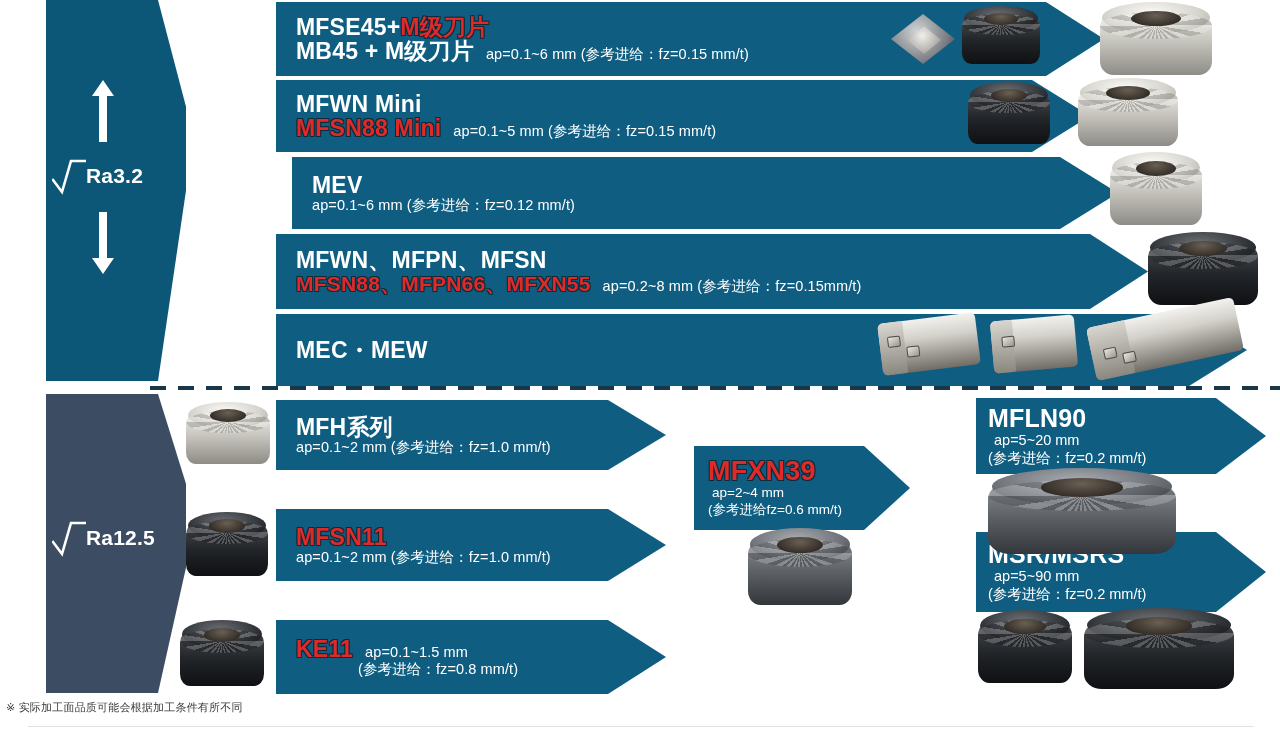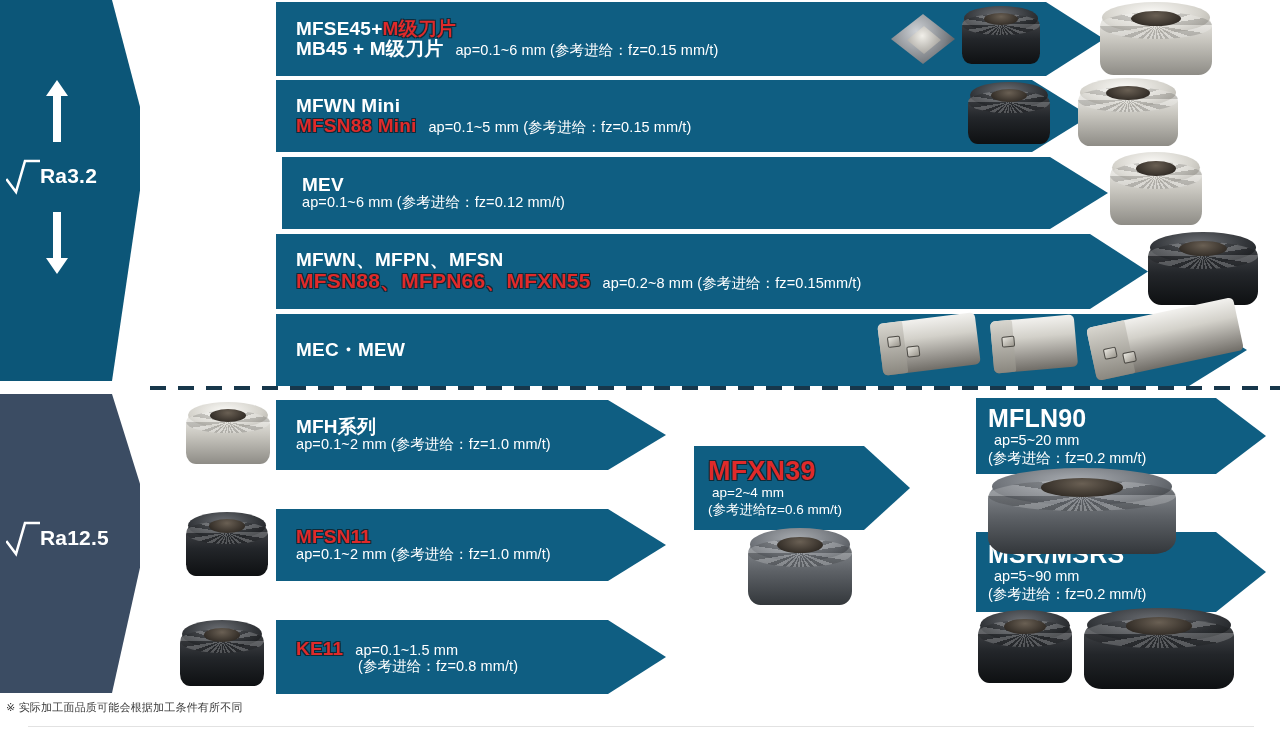--- a/index.html
+++ b/index.html
@@ -5,21 +5,21 @@
   * { box-sizing: border-box; margin: 0; padding: 0; }
   html, body {
     width: 1280px; height: 729px;
     background: #ffffff;
     font-family: "Liberation Sans", "DejaVu Sans", sans-serif;
     overflow: hidden;
   }
   #stage { position: relative; width: 1280px; height: 729px; background:#fff; }
 
   
-  .finish-panel { position: absolute; }
+  .finish-panel { position: absolute; margin-left: 46px; }
   .finish-panel .shape {
     position: absolute; inset: 0;
   }
   #panel-upper { left: 0; top: 0; width: 140px; height: 381px; }
   #panel-upper .shape {
     background: #0c5678;
     clip-path: polygon(0 0, 112px 0, 140px 28%, 140px 50%, 112px 100%, 0 100%);
   }
   #panel-lower { left: 0; top: 394px; width: 140px; height: 299px; }
   #panel-lower .shape {
@@ -64,42 +64,42 @@
   .banner {
     position: absolute;
     background: #0f5e82;
     display: flex; flex-direction: column; justify-content: center;
     color: #ffffff;
     padding-left: 20px;
   }
   .banner.to-right { }
   .line { display: flex; align-items: baseline; white-space: nowrap; line-height: 1.06; }
   .name {
-    font-size: 19px; font-weight: bold; letter-spacing: .2px;
+    font-size: 23px; font-weight: bold; letter-spacing: .2px;
   }
   .name.red {
     color: #e02a2a;
     text-shadow: -1px -1px 0 #102a38, 1px -1px 0 #102a38,
                  -1px  1px 0 #102a38, 1px  1px 0 #102a38;
   }
   .name.sm { font-size: 21px; }
   .spec {
     font-size: 14.5px; font-weight: normal; margin-left: 12px;
     letter-spacing: .1px;
     text-align: center;
   }
   .spec.nudge { margin-left: 10px; }
   .spec-stack { font-size: 14.5px; line-height: 1.25; margin-left: 6px; }
 
   
   #b1 { left: 276px; top: 2px;   width: 828px;  height: 74px;
         clip-path: polygon(0 0, 770px 0, 828px 50%, 770px 100%, 0 100%); }
   #b2 { left: 276px; top: 80px;  width: 814px;  height: 72px;
         clip-path: polygon(0 0, 756px 0, 814px 50%, 756px 100%, 0 100%); }
-  #b3 { left: 282px; top: 157px; width: 826px;  height: 72px;
+  #b3 { left: 292px; top: 157px; width: 826px;  height: 72px;
         clip-path: polygon(0 0, 768px 0, 826px 50%, 768px 100%, 0 100%); }
   #b4 { left: 276px; top: 234px; width: 872px;  height: 75px;
         clip-path: polygon(0 0, 814px 0, 872px 50%, 814px 100%, 0 100%); }
   #b5 { left: 276px; top: 314px; width: 971px;  height: 72px;
         clip-path: polygon(0 0, 913px 0, 971px 50%, 913px 100%, 0 100%); }
 
   
   #b6 { left: 276px; top: 400px; width: 390px; height: 70px;
         clip-path: polygon(0 0, 332px 0, 390px 50%, 332px 100%, 0 100%); }
   #b7 { left: 276px; top: 509px; width: 390px; height: 72px;

